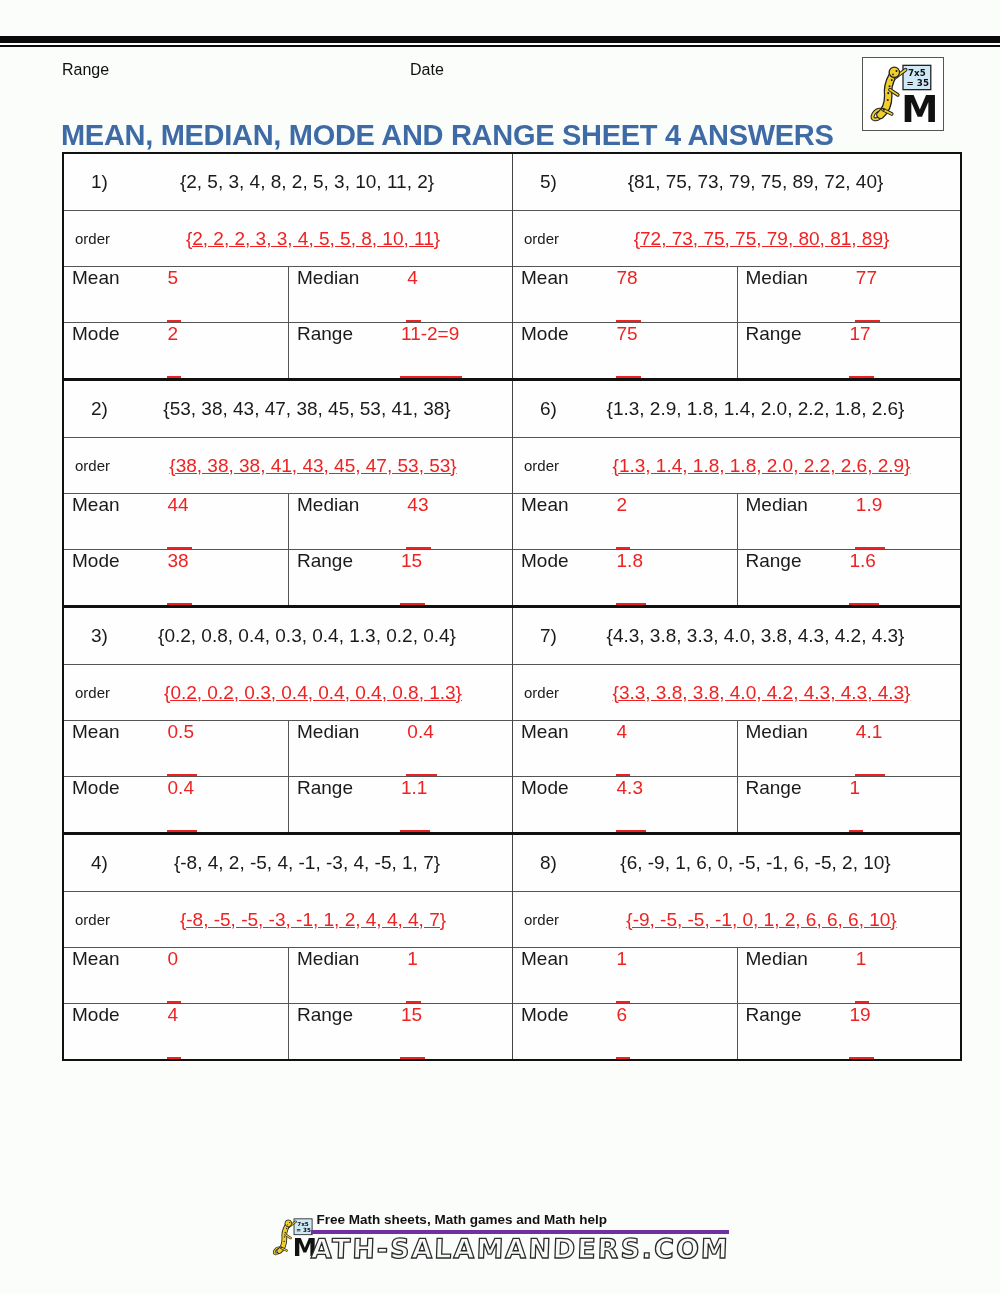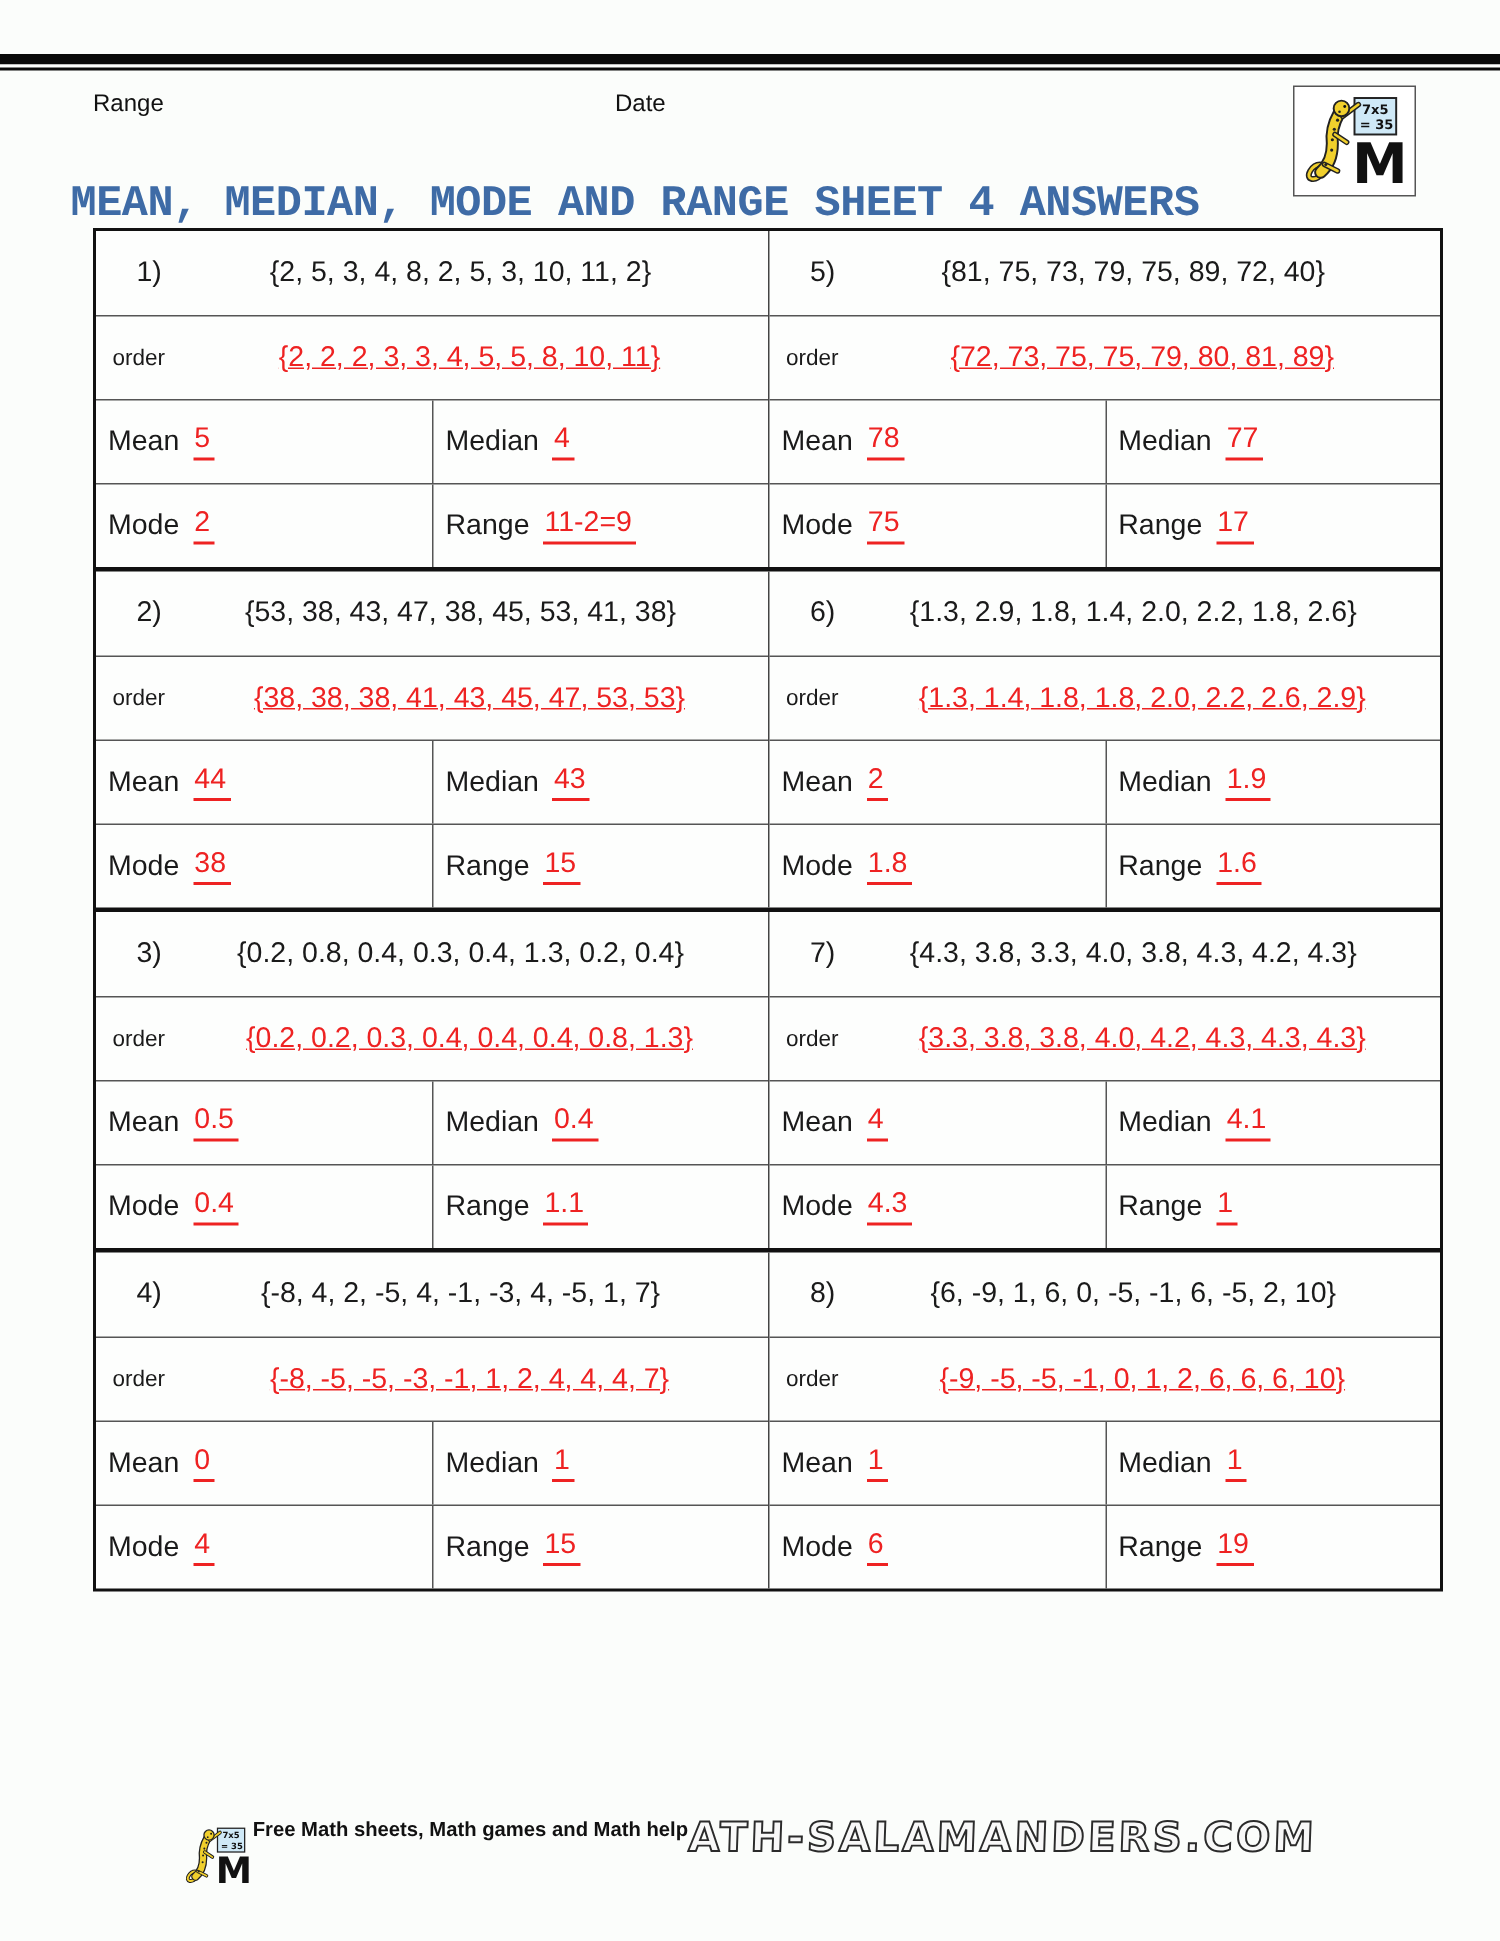--- a/index.html
+++ b/index.html
@@ -21,22 +21,22 @@
   .top-rule{position:absolute;left:0;top:36px;width:1000px;}
   .top-rule .bar{height:7px;background:#0a0a0a;}
   .top-rule .gap{height:2px;background:#fbfdfb;}
   .top-rule .line{height:2px;background:#0a0a0a;}
 
   .field-label{position:absolute;top:61px;font-size:16px;color:#111;}
   .name-label{left:62px;}
   .date-label{left:410px;text-align:center;}
 
   .page-title{
-    position:absolute;left:47px;top:100px;
-    font-family:Liberation Mono, monospace;font-weight:600;
+    position:absolute;left:61px;top:100px;
+    font-family:Liberation Sans, sans-serif;font-weight:600;
     font-size:29px;letter-spacing:-0.3px;color:var(--title-blue);
     white-space:nowrap;
   }
 
   .logo-box{
     position:absolute;left:862px;top:57px;width:82px;height:74px;
     border:1px solid #555;background:#fff;
     display:flex;align-items:center;justify-content:center;
   }
 
@@ -48,35 +48,35 @@
   .block-row{display:grid;grid-template-columns:1fr 1fr;}
   .block-row + .block-row{border-top:3px solid var(--thick);}
   .problem{min-width:0;}
   .problem.right{border-left:1.5px solid #444;}
   .row{height:56px;display:flex;align-items:center;font-size:19px;}
   .row + .row{border-top:1px solid var(--thin);}
   .pnum{width:64px;padding-left:27px;flex:0 0 auto;}
   .pset{flex:1;text-align:center;padding-right:26px;white-space:nowrap;}
   .order-label{width:66px;padding-left:11px;font-size:15px;flex:0 0 auto;}
   .order-list{flex:1;text-align:center;color:var(--red);padding-right:16px;white-space:nowrap;text-decoration:underline;}
-  .stat-row .cell{width:50%;height:100%;display:flex;align-items:center;padding-left:8px;}
+  .stat-row .cell{width:50%;height:100%;display:flex;padding-left:8px;gap:38px;}
   .stat-row .cell + .cell{border-left:1px solid var(--thin);}
   .stat-label{margin-right:9px;}
   .answer{
     color:var(--red);border-bottom:2px solid var(--red);
     padding:0 3px 1px 1px;line-height:1.15;white-space:nowrap;
   }
 
   
   .footer{
     position:absolute;top:1212px;left:0;width:1000px;
     display:flex;justify-content:center;align-items:flex-start;
   }
   .footer-logo{flex:0 0 auto;margin-top:4px;margin-right:-6px;}
-  .footer-col{display:flex;flex-direction:row;align-items:flex-start;}
+  .footer-col{display:flex;flex-direction:column;align-items:flex-start;}
   .tagline{font-size:13.5px;font-weight:bold;color:#111;padding-left:6px;}
   .purple-bar{height:4px;background:var(--purple);align-self:stretch;margin:3px 0 1px;}
   .wordmark{
     font-family:"DejaVu Sans",sans-serif;font-weight:bold;
     font-size:27px;line-height:1;letter-spacing:2px;
     color:#f8f8f8;-webkit-text-stroke:1.3px #2b2b2b;
     transform:skewX(-2deg);
   }
   @supports not (-webkit-text-stroke: 1px #000){
     .wordmark{color:#3a3a3a;}

